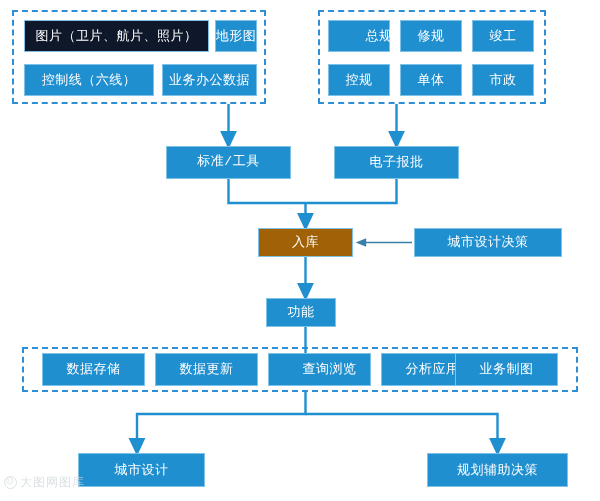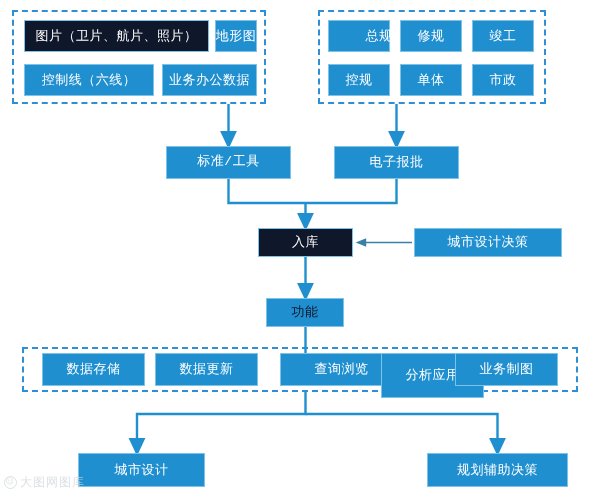--- a/index.html
+++ b/index.html
@@ -116,28 +116,28 @@
   <div class="node" style="left: 328px; top: 20px; width: 62px; height: 32px; background: rgb(31, 143, 208); border-color: rgb(126, 194, 232); color: rgb(255, 255, 255); padding-left: 40px;">总规</div>
   <div class="node" style="left: 400px; top: 20px; width: 62px; height: 32px; background: rgb(31, 143, 208); border-color: rgb(126, 194, 232); color: rgb(255, 255, 255);">修规</div>
   <div class="node" style="left: 472px; top: 20px; width: 62px; height: 32px; background: rgb(31, 143, 208); border-color: rgb(126, 194, 232); color: rgb(255, 255, 255);">竣工</div>
   <div class="node" style="left: 328px; top: 64px; width: 62px; height: 32px; background: rgb(31, 143, 208); border-color: rgb(126, 194, 232); color: rgb(255, 255, 255);">控规</div>
   <div class="node" style="left: 400px; top: 64px; width: 62px; height: 32px; background: rgb(31, 143, 208); border-color: rgb(126, 194, 232); color: rgb(255, 255, 255); text-align: center;">单体</div>
   <div class="node" style="left: 472px; top: 64px; width: 62px; height: 32px; background: rgb(31, 143, 208); border-color: rgb(126, 194, 232); color: rgb(255, 255, 255);">市政</div>
 
   <div class="node" style="left: 166px; top: 146px; width: 125px; height: 33px; background: rgb(31, 143, 208); border-color: rgb(126, 194, 232); color: #ffffff; font-family: Liberation Mono, monospace;">标准/工具</div>
   <div class="node" style="left: 334px; top: 146px; width: 125px; height: 33px; background: rgb(31, 143, 208); border-color: rgb(126, 194, 232); color: rgb(255, 255, 255);">电子报批</div>
 
-  <div class="node" style="left: 258px; top: 228px; width: 95px; height: 29px; background: #0f172a; border-color: rgb(126, 194, 232); color: rgb(255, 255, 255);">入库</div>
+  <div class="node" style="left: 258px; top: 228px; width: 95px; height: 29px; background: #a16207; border-color: rgb(126, 194, 232); color: rgb(255, 255, 255);">入库</div>
   <div class="node" style="left: 414px; top: 228px; width: 148px; height: 29px; background: rgb(31, 143, 208); border-color: rgb(126, 194, 232); color: rgb(255, 255, 255);">城市设计决策</div>
-  <div class="node" style="left: 266px; top: 298px; width: 78px; height: 29px; background: rgb(31, 143, 208); border-color: rgb(126, 194, 232); color: #0f172a;">功能</div>
+  <div class="node" style="left: 266px; top: 298px; width: 70px; height: 29px; background: rgb(31, 143, 208); border-color: rgb(126, 194, 232); color: #ffffff;">功能</div>
 
   <div class="node" style="left: 42px; top: 353px; width: 103px; height: 33px; background: rgb(31, 143, 208); border-color: rgb(126, 194, 232); color: rgb(255, 255, 255);">数据存储</div>
   <div class="node" style="left: 155px; top: 353px; width: 103px; height: 33px; background: rgb(31, 143, 208); border-color: rgb(126, 194, 232); color: rgb(255, 255, 255);">数据更新</div>
-  <div class="node" style="left: 280px; top: 353px; width: 103px; height: 33px; background: rgb(31, 143, 208); border-color: rgb(126, 194, 232); color: rgb(255, 255, 255); padding-left: 20px;">查询浏览</div>
-  <div class="node" style="left: 381px; top: 353px; width: 103px; height: 45px; background: rgb(31, 143, 208); border-color: rgb(126, 194, 232); color: rgb(255, 255, 255);">分析应用</div>
+  <div class="node" style="left: 268px; top: 353px; width: 103px; height: 33px; background: rgb(31, 143, 208); border-color: rgb(126, 194, 232); color: rgb(255, 255, 255); padding-left: 20px;">查询浏览</div>
+  <div class="node" style="left: 381px; top: 353px; width: 103px; height: 33px; background: rgb(31, 143, 208); border-color: rgb(126, 194, 232); color: rgb(255, 255, 255);">分析应用</div>
   <div class="node" style="left: 455px; top: 353px; width: 103px; height: 33px; background: rgb(31, 143, 208); border-color: rgb(126, 194, 232); color: rgb(255, 255, 255);">业务制图</div>
 
   <div class="node" style="left: 78px; top: 453px; width: 127px; height: 34px; background: rgb(31, 143, 208); border-color: rgb(126, 194, 232); color: #ffffff;">城市设计</div>
   <div class="node" style="left: 427px; top: 453px; width: 141px; height: 34px; background: rgb(31, 143, 208); border-color: rgb(126, 194, 232); color: rgb(255, 255, 255);">规划辅助决策</div>
 
   <div class="wm">
     <span class="wm-mark">☺</span><span>大图网图库</span>
   </div>
 
 </div>

